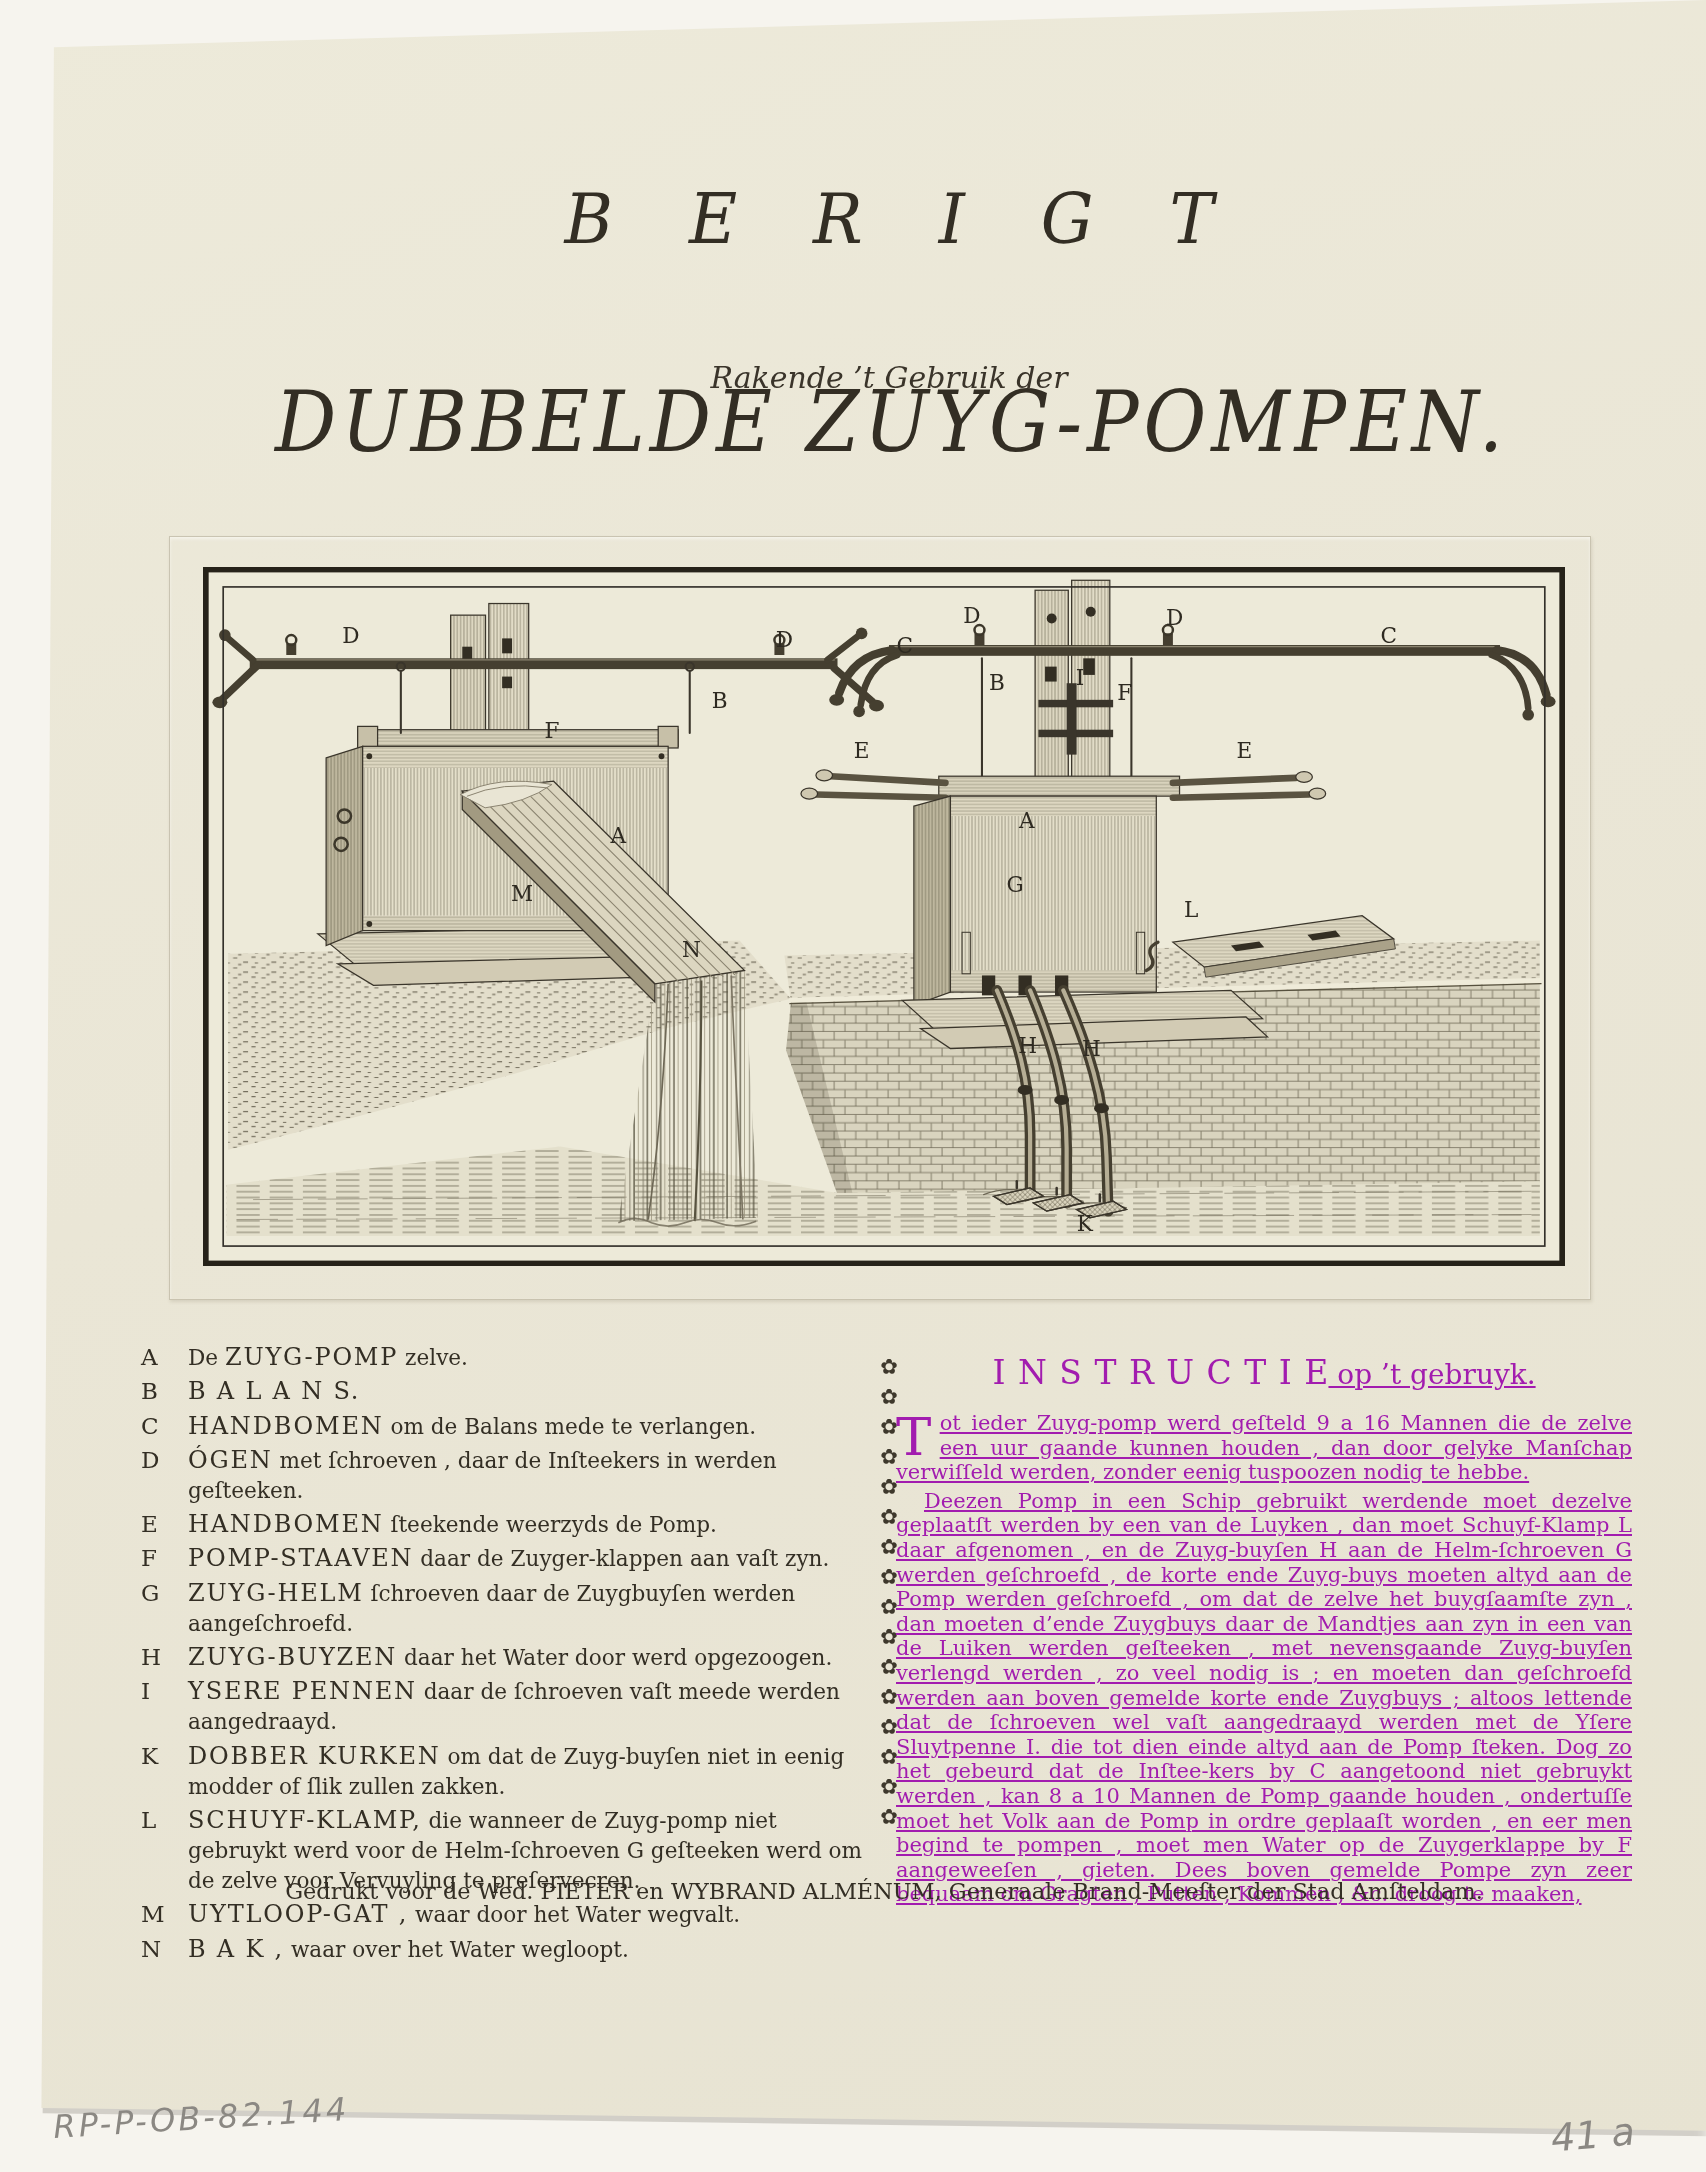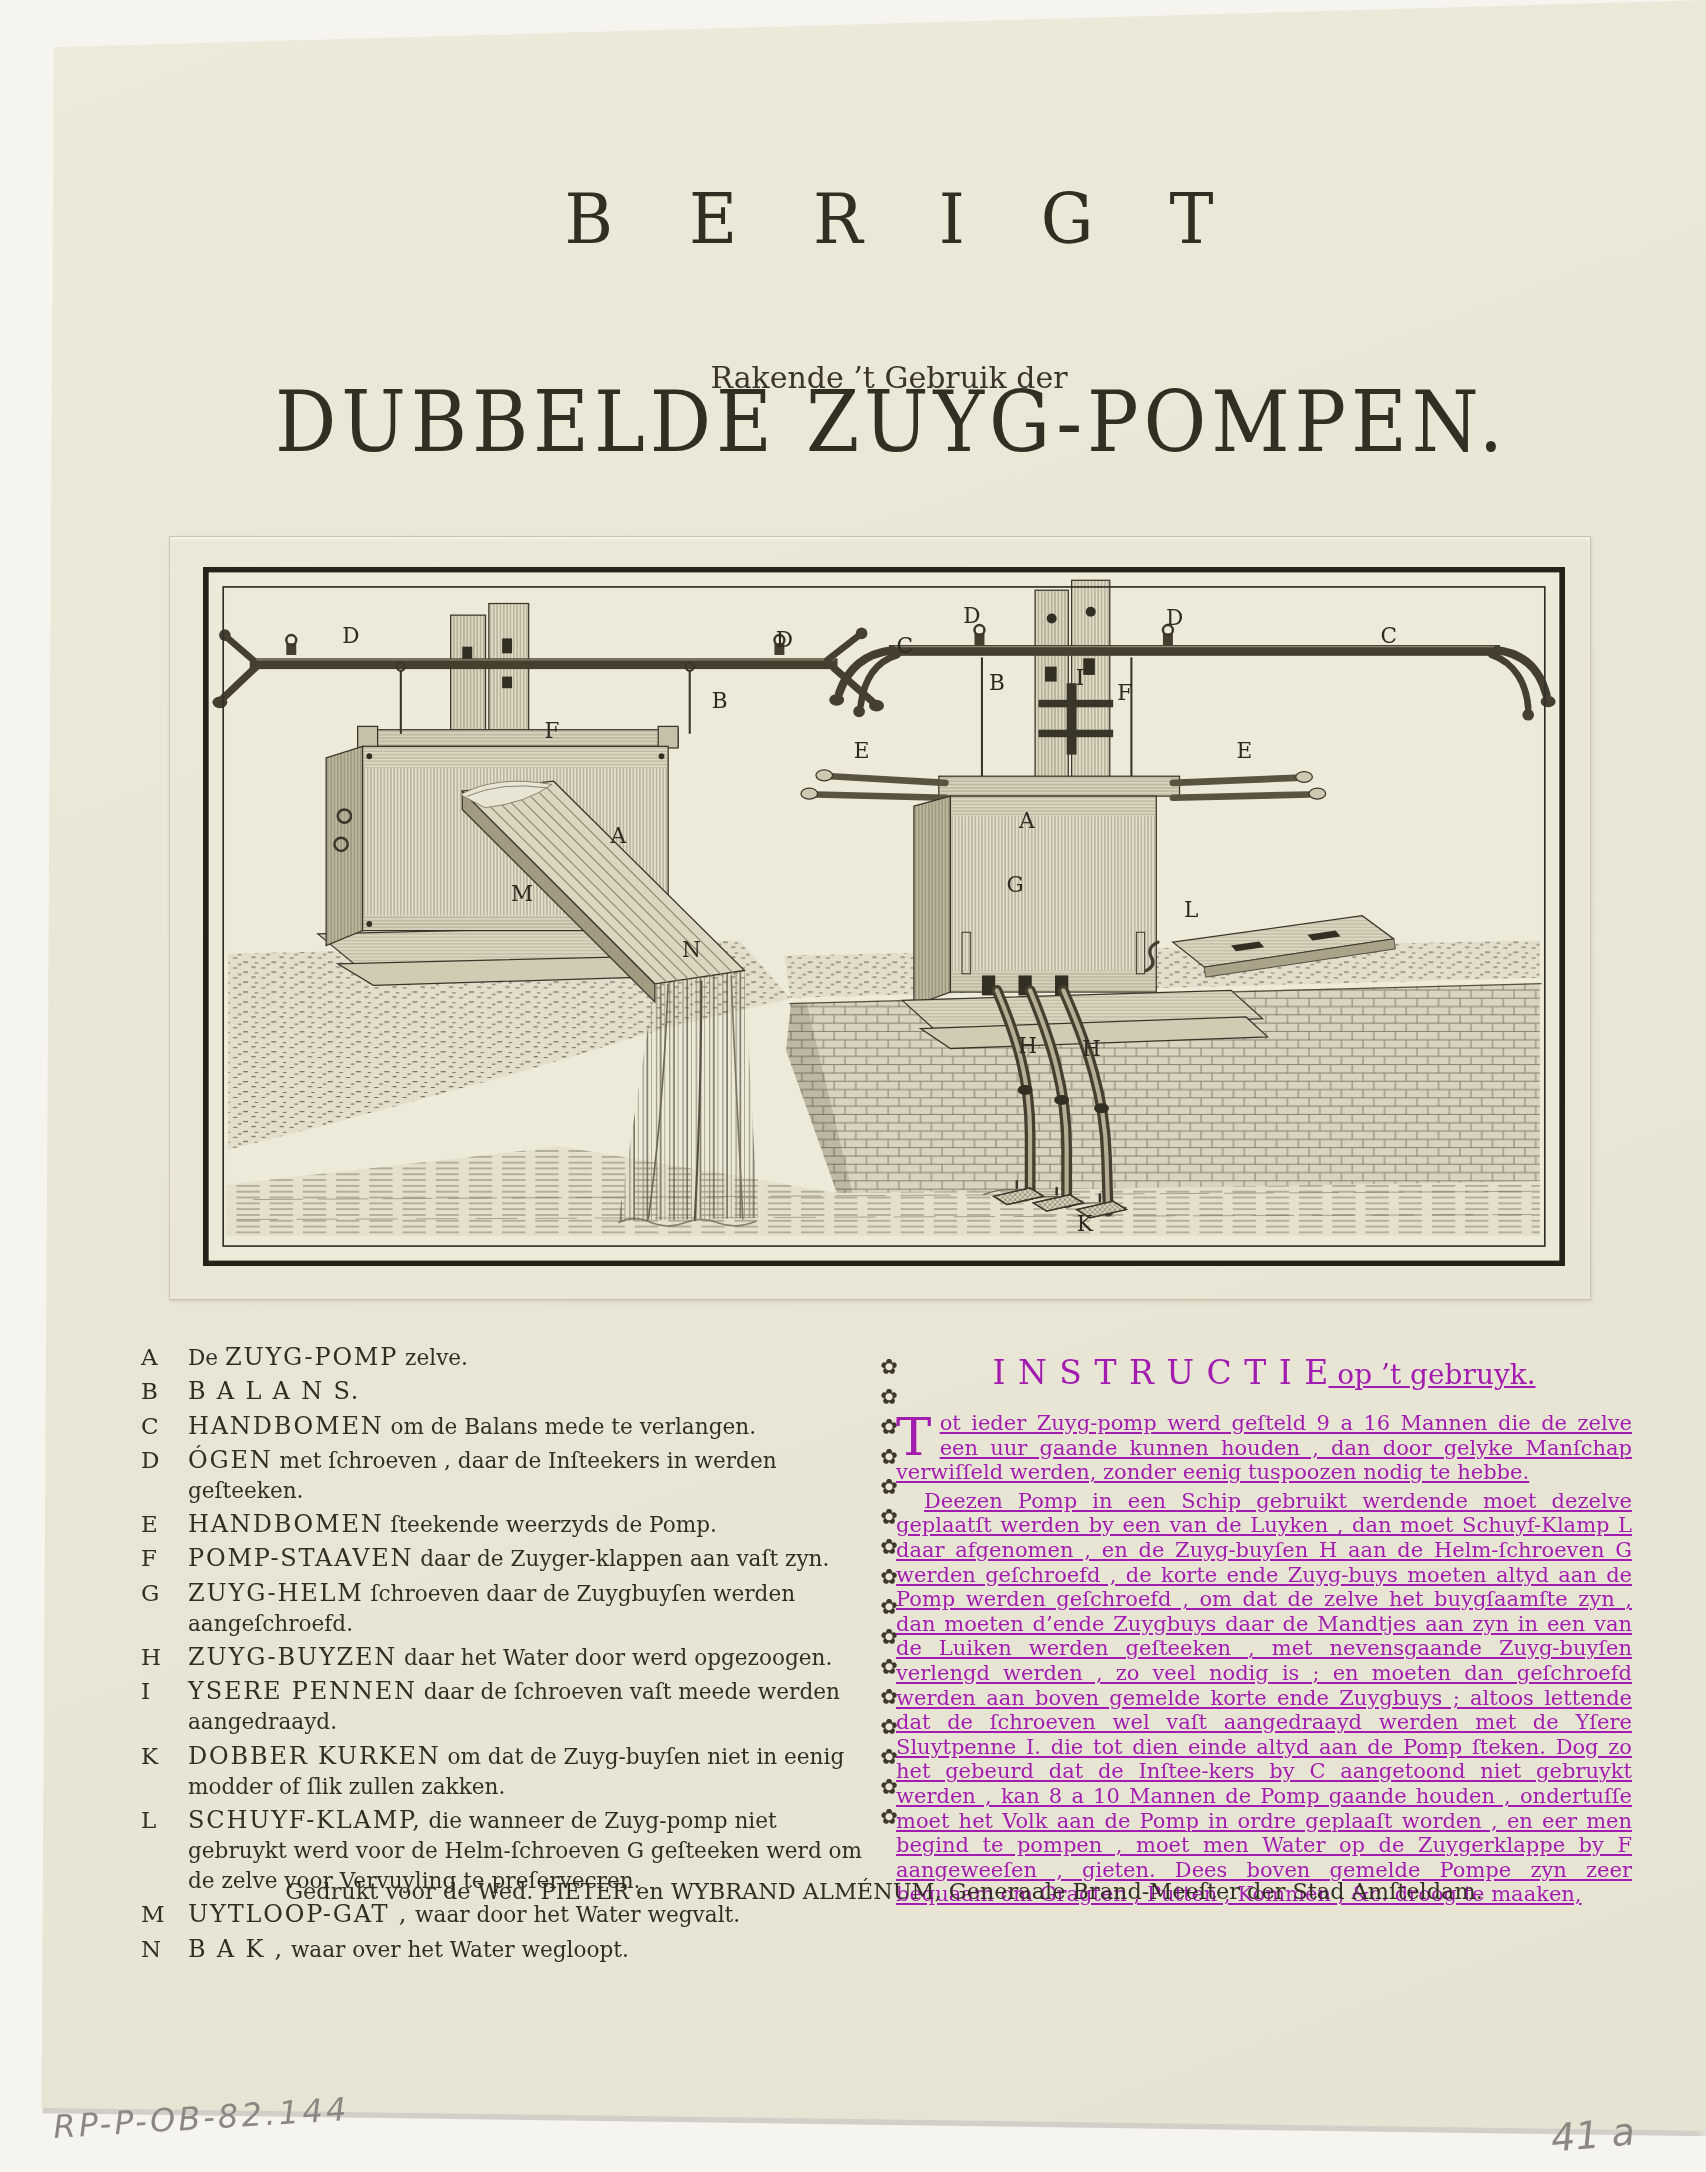--- a/index.html
+++ b/index.html
@@ -7,21 +7,21 @@
   .page{position:relative;width:1706px;height:2172px;background:#f6f4ee;overflow:hidden;}
   .paper-shadow{position:absolute;left:0;top:0;width:1706px;height:2172px;
     clip-path:polygon(3.25% 2.45%, 100% 0.25%, 100% 98.35%, 2.5% 97.3%);
     background:rgba(70,62,48,.20);filter:blur(5.8px);}
   .paper{position:absolute;left:0;top:0;width:1706px;height:2172px;
     clip-path:polygon(3.16% 2.18%, 100% 0%, 100% 98.1%, 2.43% 97.05%);
     background:linear-gradient(160deg,#edeada 0%,#eae6d6 45%,#e7e3d2 100%);}
   .platemark{position:absolute;left:169px;top:536px;width:1420px;height:762px;
     border:0.8px solid rgba(115,104,78,.28);
     box-shadow:inset 0 1.7px 3.3px rgba(255,255,255,.55), 0.8px 1.7px 3.3px rgba(120,110,85,.18);}
-  .t-center{position:absolute;left:75px;width:1628px;text-align:center;color:#332e24;}
+  .t-center{position:absolute;left:75px;width:1628px;text-align:center;color:#332e24;font-style:italic;}
   .berigt{top:184px;font-size:66px;line-height:71px;}
   .berigt span{display:inline-block;letter-spacing:76px;margin-right:-76px;transform:scaleY(1.05);}
   .subtitle{top:317px;font-size:30px;line-height:33px;color:#3a342a;margin-top:44px;}
   .maintitle{top:380px;font-size:79px;line-height:85px;}
   .maintitle span{display:inline-block;letter-spacing:5px;margin-right:-5px;transform:scale(0.97,1.06);}
   .engraving{position:absolute;left:203px;top:567px;width:1362px;height:699px;}
   
   .legend{position:absolute;left:141px;top:1342px;width:741px;color:#332e24;}
   .legend-row{display:grid;grid-template-columns:47px 1fr;margin-bottom:3.3px;}
   .lkey{font-size:23px;line-height:30px;}

